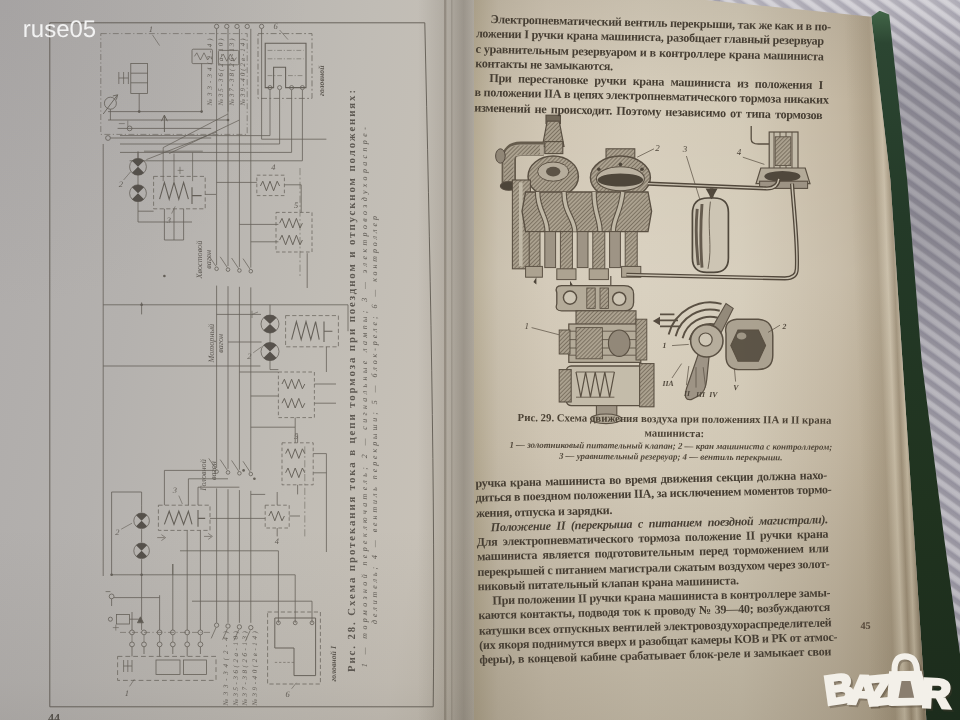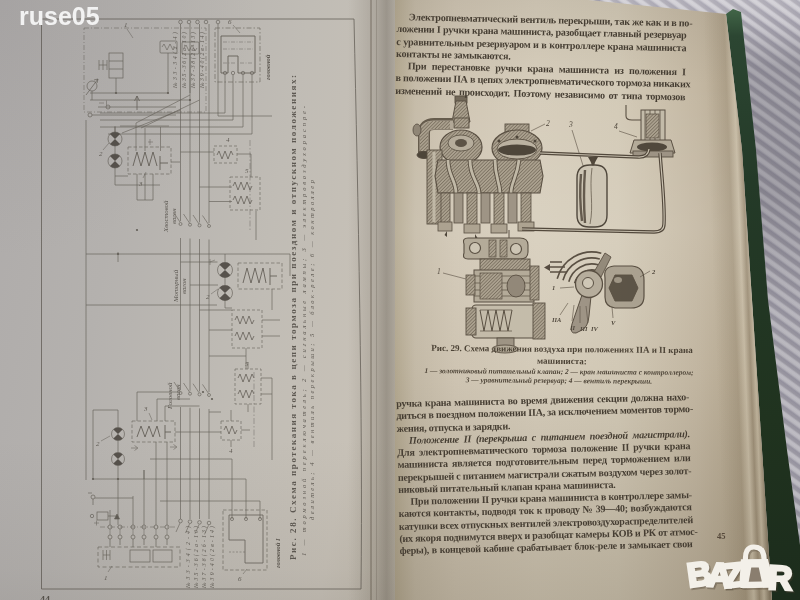--- a/index.html
+++ b/index.html
@@ -500,25 +500,25 @@
     <div class="jl">машиниста является подготовительным перед торможением или</div>
     <div class="jl">перекрышей с питанием магистрали сжатым воздухом через золот-</div>
     <div>никовый питательный клапан крана машиниста.</div>
     <div class="jl"><span class="ind"></span>При положении II ручки крана машиниста в контроллере замы-</div>
     <div class="jl">каются контакты, подводя ток к проводу № 39—40; возбуждаются</div>
     <div class="jl">катушки всех отпускных вентилей электровоздухораспределителей</div>
     <div class="jl">(их якоря поднимутся вверх и разобщат камеры КОВ и РК от атмос-</div>
     <div class="jl">феры), в концевой кабине срабатывает блок-реле и замыкает свои</div>
   </div>
 
-  <div class="abs" style="left:717px;top:531px;color:#55483a;font-weight:bold;font-size:8.5px;">45</div>
+  <div class="abs" style="left:717px;top:516px;color:#55483a;font-weight:bold;font-size:8.5px;">45</div>
 
   <div class="abs" style="left:40px;top:594px;color:#55514b;font-weight:bold;font-size:10px;">44</div>
 
-  <div class="abs" style="left:19px;top:2px;color:#f2f2f2;font-family:'Liberation Sans',sans-serif;font-weight:bold;font-size:25px;letter-spacing:0;">ruse05</div>
+  <div class="abs" style="left:19px;top:14px;color:#f2f2f2;font-family:'Liberation Sans',sans-serif;font-weight:normal;font-size:20px;letter-spacing:0;">ruse05</div>
 
   <svg class="abs" style="left:683px;top:541px;" width="114" height="60" viewBox="0 0 116 60">
     <g transform="translate(4,2) scale(0.95) rotate(-1 58 30)">
       <g font-family="Liberation Sans, sans-serif" font-weight="bold" fill="rgba(75,62,48,0.35)" stroke="rgba(75,62,48,0.35)" stroke-width="3" transform="translate(1.6,1.8)">
         <text x="2" y="46" font-size="36" transform="rotate(-7 2 46)">B</text>
         <text x="21" y="45" font-size="36" transform="rotate(4 21 45)">A</text>
         <text x="40" y="47" font-size="36" transform="rotate(-5 40 47)">Z</text>
         <path d="M63,19 Q62,4 72,4 Q83,4 83,18" fill="none" stroke-width="5.5"></path>
         <path d="M58,17 L87,17 L93,44 Q94,48 88,48 L60,48 Q55,48 56,43 Z" stroke="none"></path>
         <text x="86" y="49" font-size="36" transform="rotate(4 86 49)">R</text>

